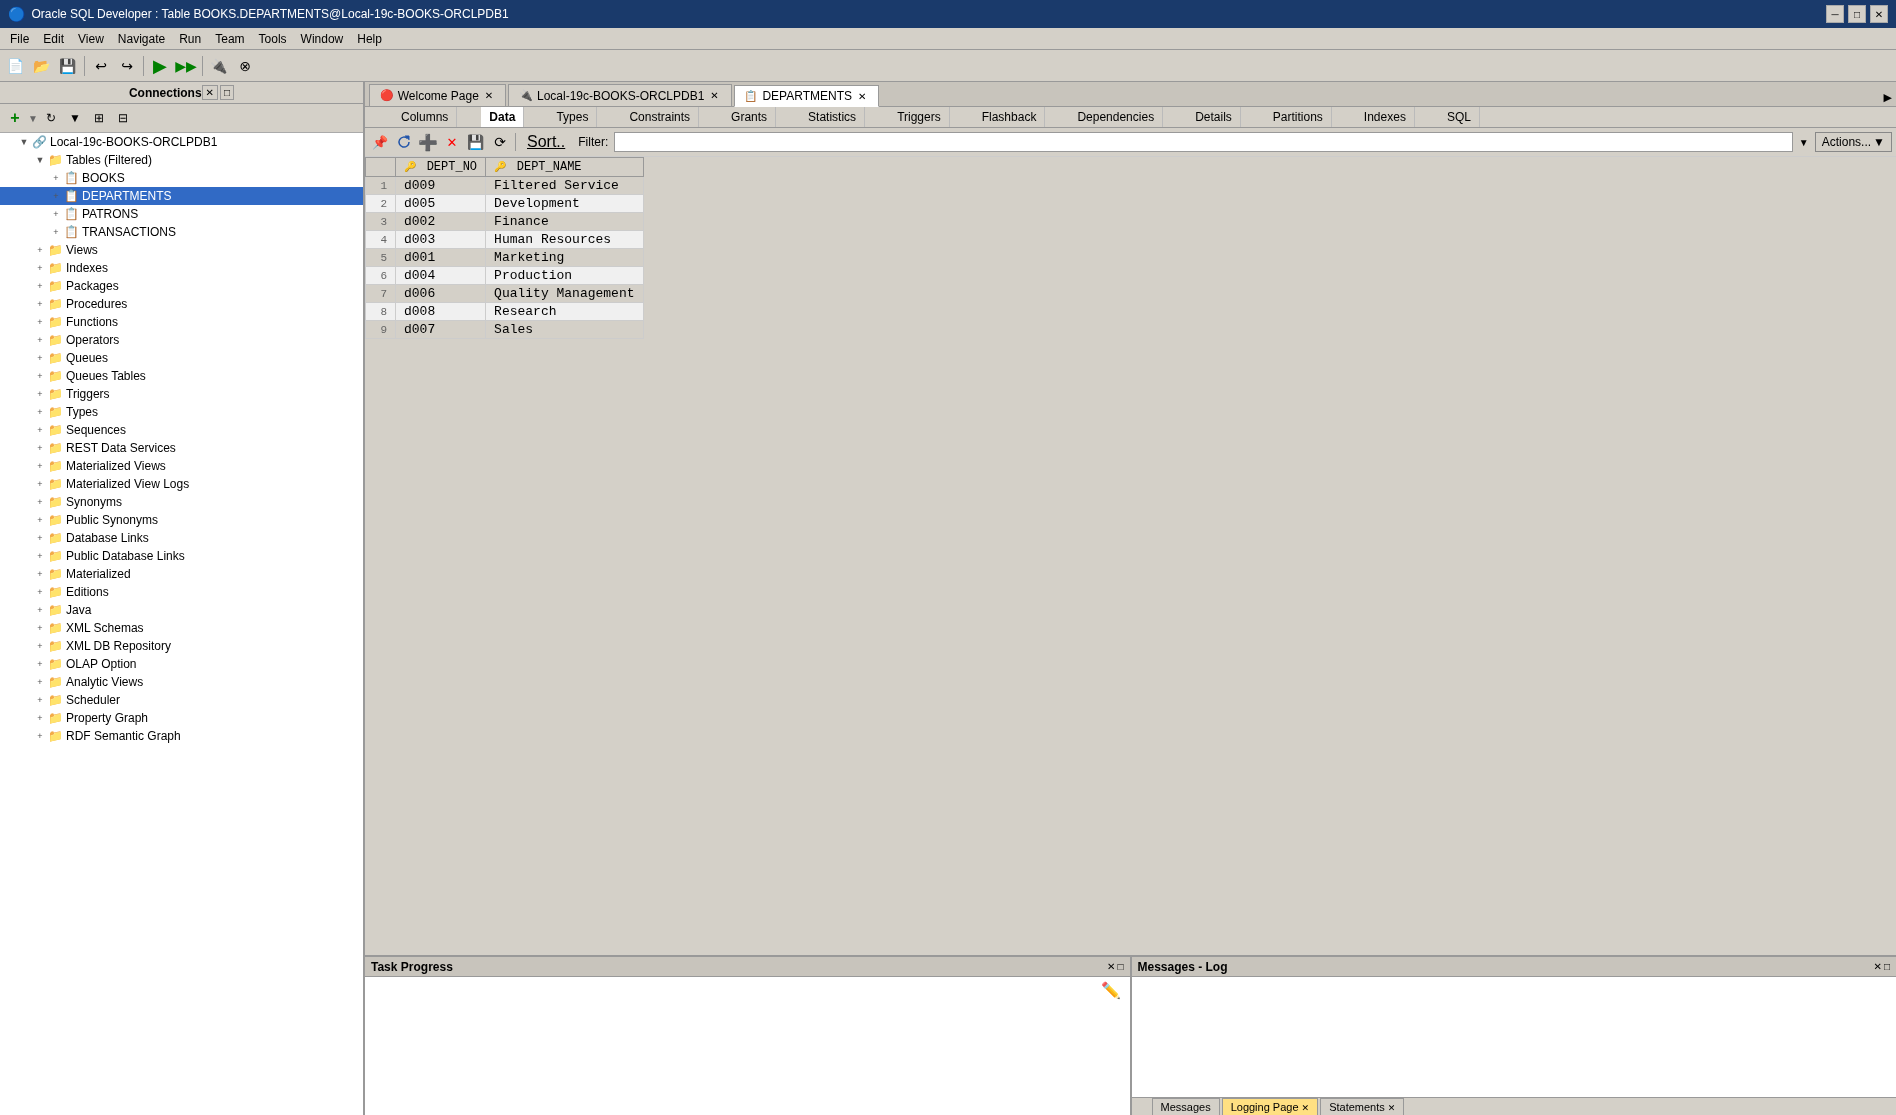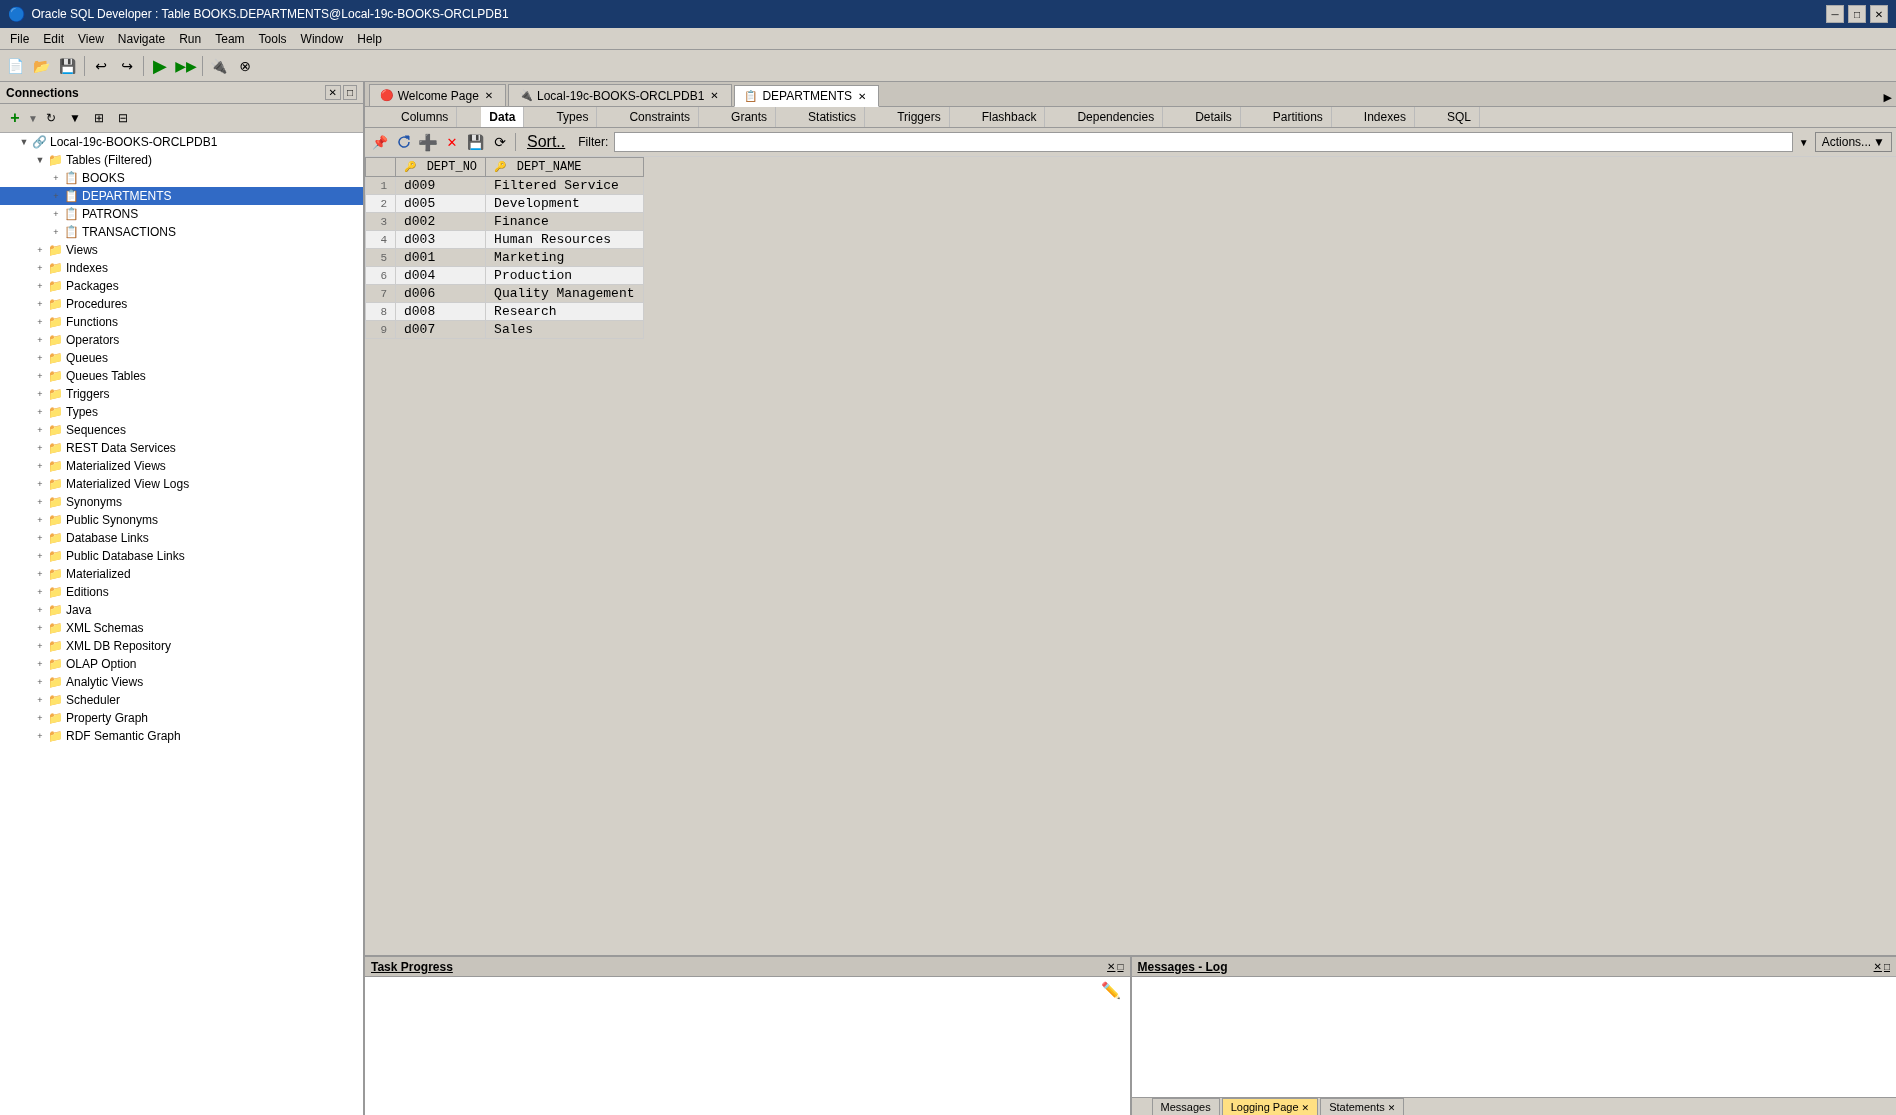--- a/index.html
+++ b/index.html
@@ -44,21 +44,21 @@
     
     .main-layout { display: flex; height: calc(100vh - 82px); }
     
     
     .connections-panel {
       width: 365px; min-width: 365px; background: #d4d0c8; border-right: 2px solid #999;
       display: flex; flex-direction: column;
     }
     .panel-header {
       background: #d4d0c8; padding: 3px 6px; display: flex; align-items: center;
-      justify-content: space-between; border-bottom: 1px solid #999; height: 22px;
+      justify-content: center; border-bottom: 1px solid #999; height: 22px;
     }
     .panel-title { font-size: 12px; font-weight: bold; }
     .panel-controls { display: flex; gap: 2px; }
     .panel-ctrl-btn { font-size: 10px; cursor: pointer; padding: 1px 3px; background: #d4d0c8; border: 1px solid #999; }
     
     .panel-toolbar { padding: 3px 4px; display: flex; gap: 2px; align-items: center; border-bottom: 1px solid #aaa; }
     .pt-btn { 
       width: 22px; height: 22px; border: 1px solid transparent; background: transparent;
       display: flex; align-items: center; justify-content: center; cursor: pointer; font-size: 12px;
     }
@@ -134,21 +134,21 @@
     .col-icon { font-size: 10px; margin-right: 3px; }
     
     
     .bottom-area { 
       height: 160px; display: flex; border-top: 2px solid #999; 
     }
     .bottom-panel { flex: 1; display: flex; flex-direction: column; background: #d4d0c8; }
     .bottom-panel:first-child { border-right: 2px solid #999; }
     .bottom-panel-header { 
       display: flex; align-items: center; justify-content: space-between;
-      padding: 2px 6px; background: #c8c4bc; border-bottom: 1px solid #999; height: 20px; text-decoration: underline;
+      padding: 2px 6px; background: #c8c4bc; border-bottom: 1px solid #999; height: 20px;
     }
     .bottom-panel-title { font-size: 12px; font-weight: bold; }
     .bottom-panel-controls { display: flex; gap: 2px; }
     .bp-ctrl { font-size: 10px; cursor: pointer; }
     .bottom-panel-content { flex: 1; background: white; overflow: auto; padding: 2px; position: relative; }
     .pencil-icon { position: absolute; right: 8px; top: 4px; font-size: 16px; color: #cc8800; }
     
     .bottom-tabs { 
       display: flex; border-top: 1px solid #999; background: #d4d0c8;
       padding: 0 20px; align-items: flex-end;

